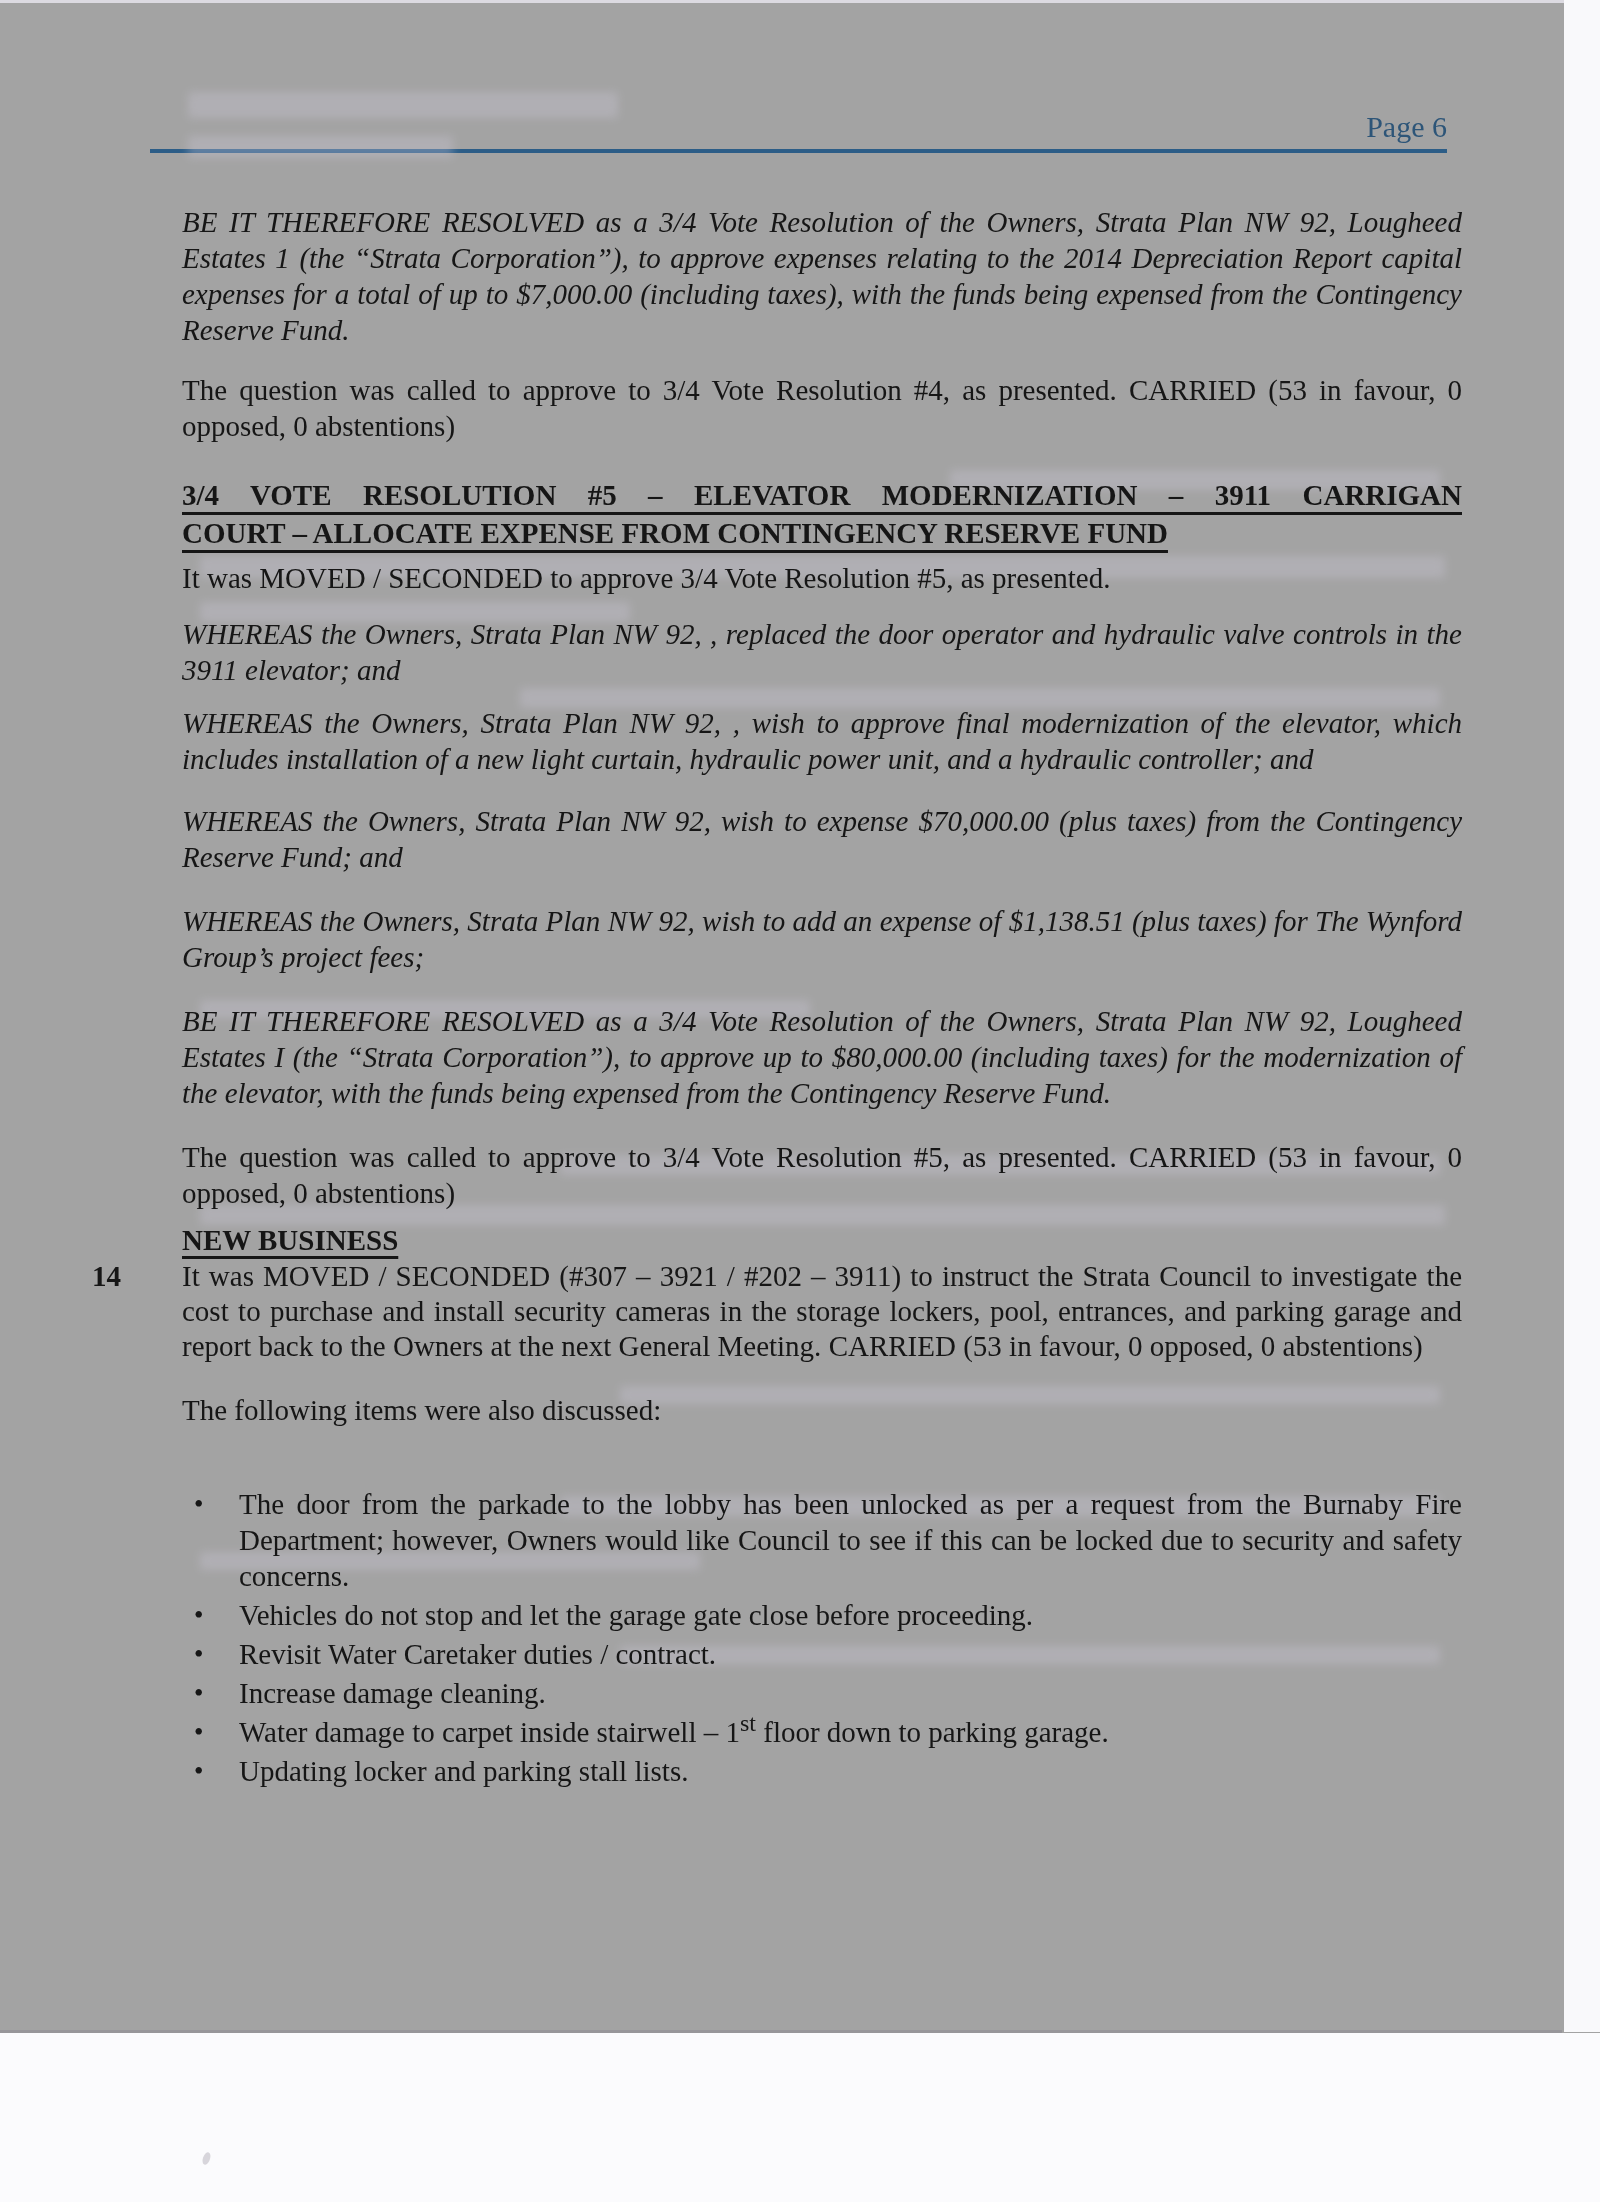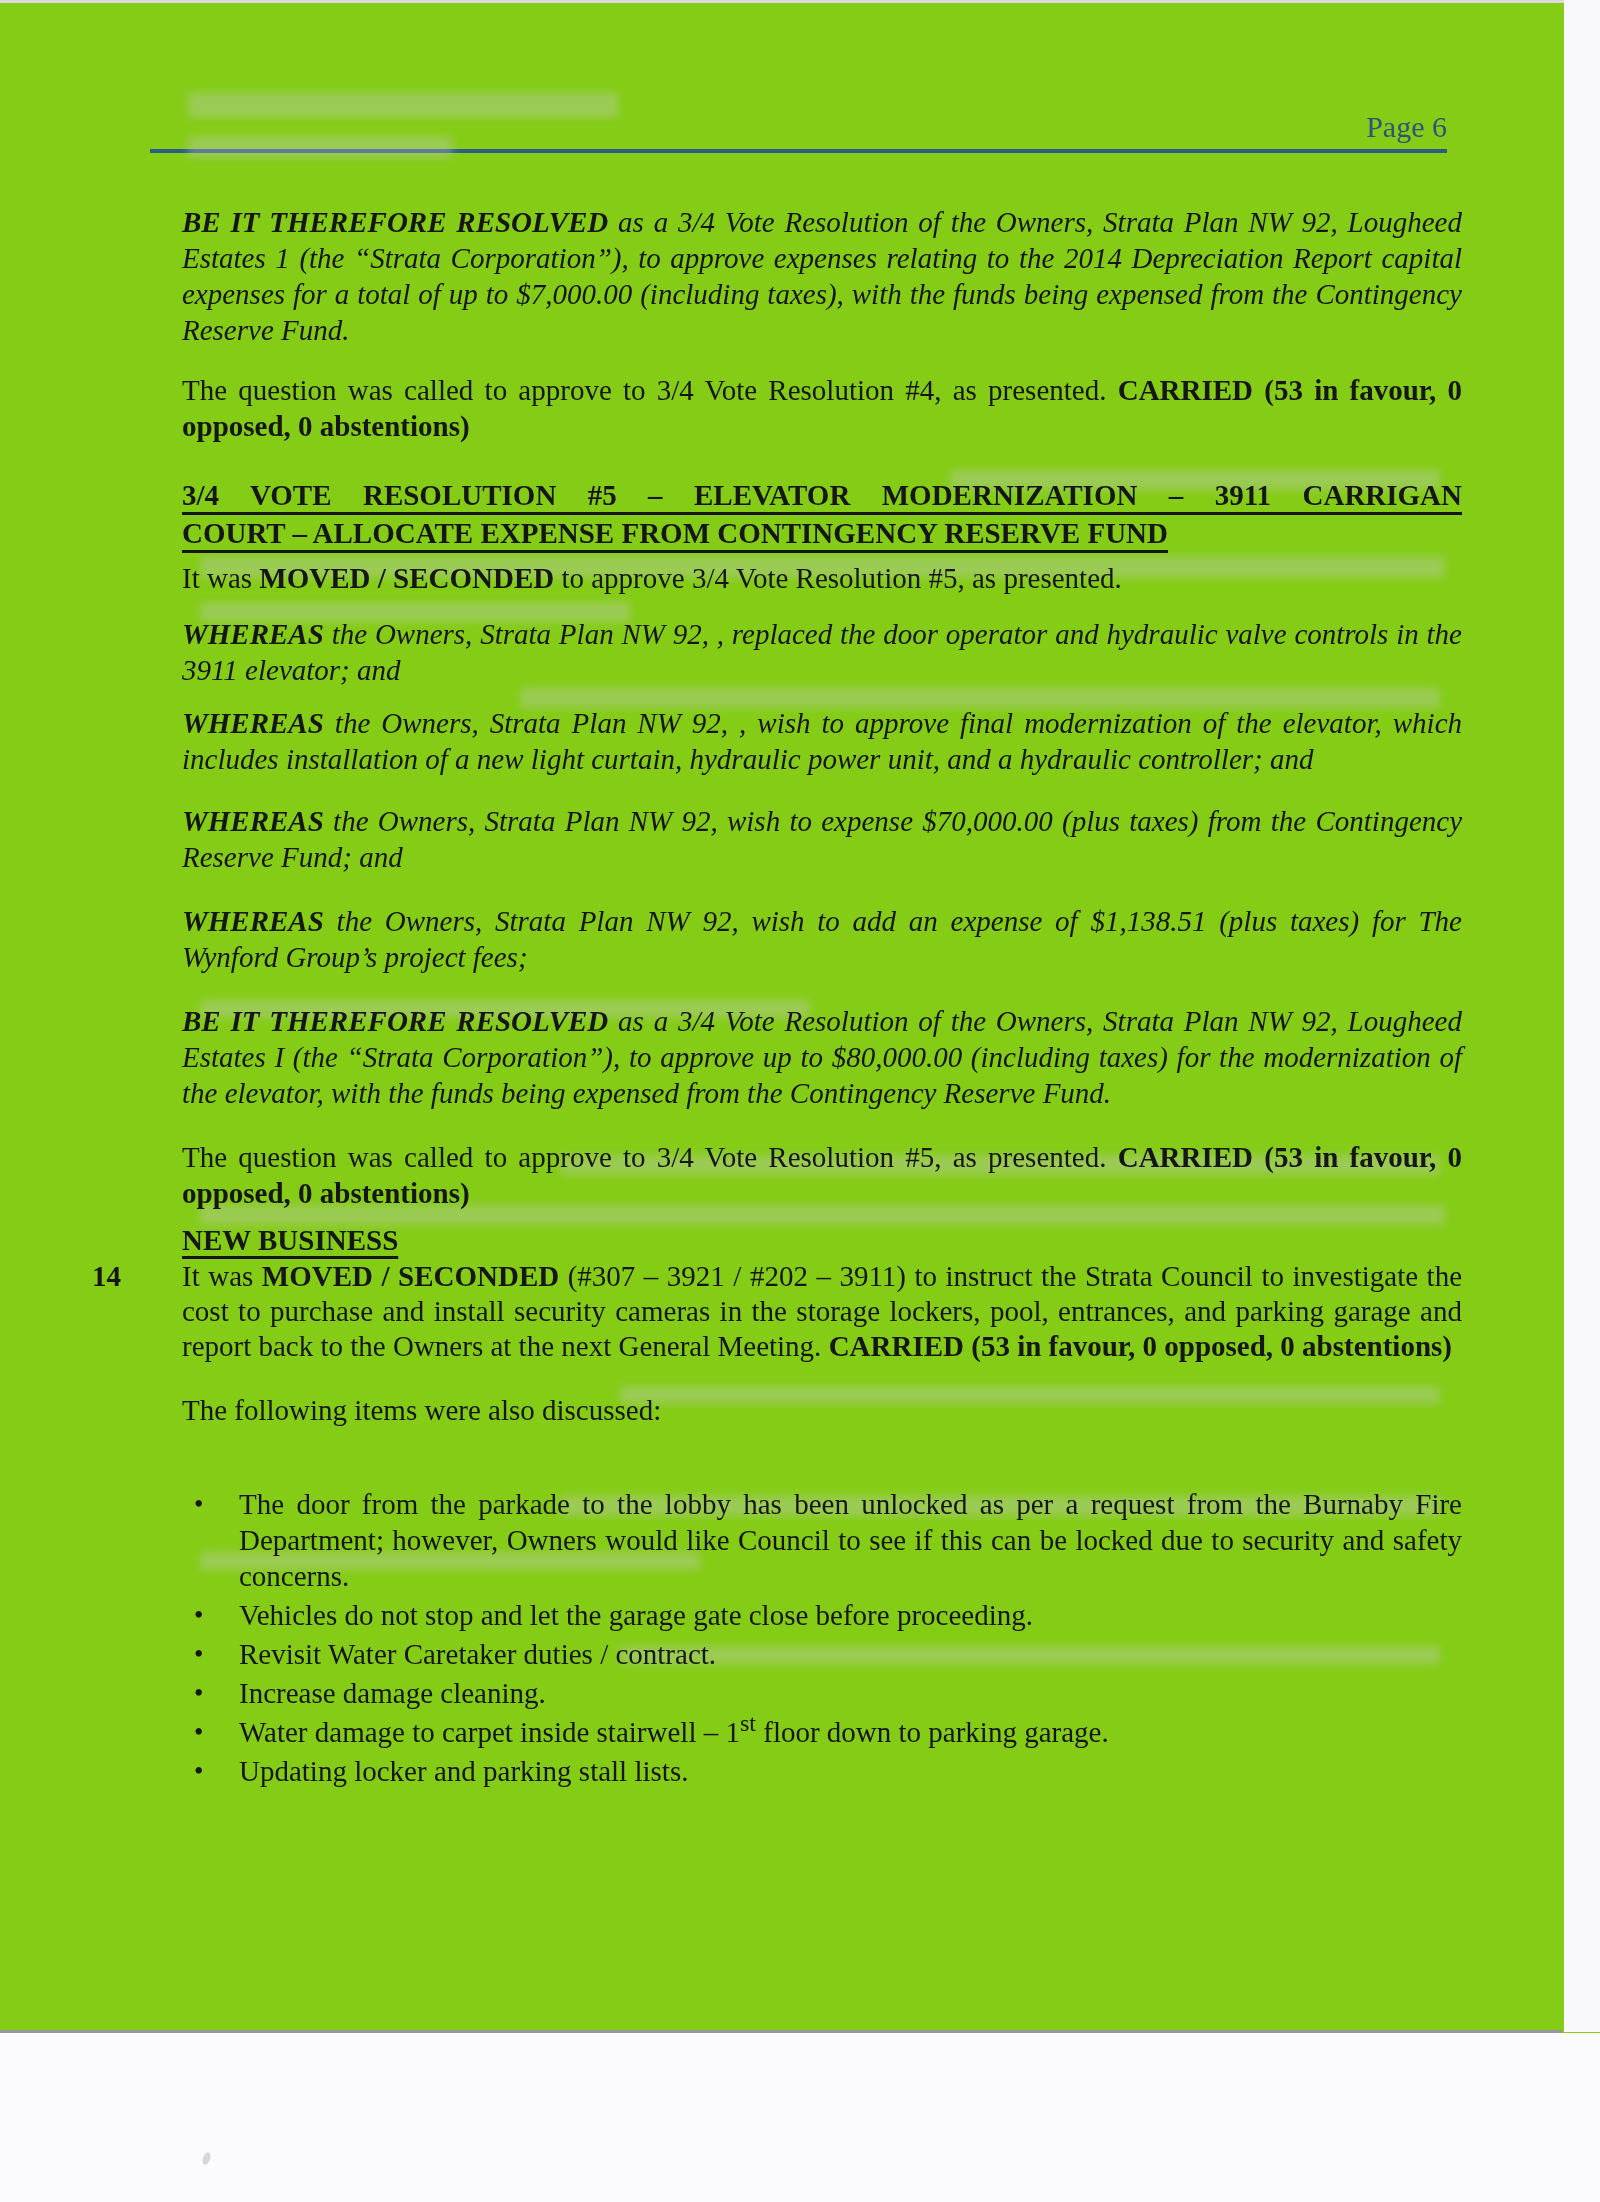--- a/index.html
+++ b/index.html
@@ -1,33 +1,33 @@
 <!DOCTYPE html>
 <html><head>
 <meta charset="utf-8">
 <style>
   html,body{margin:0;padding:0;background:#e9e9ed;}
   .sheet{
     position:relative;width:1600px;height:2202px;margin:0 auto;
-    background:#84cc16;overflow:hidden;
+    background:#a3a3a3;overflow:hidden;
     font-family:"Liberation Serif", serif;color:#161616;
   }
   .top-edge{position:absolute;top:0;left:0;width:100%;height:3px;background:#dcdae1;}
   .right-band{position:absolute;top:0;right:0;width:36px;height:2032px;background:#f9f9fb;}
   
   .page-header{
     position:absolute;left:150px;top:110px;width:1297px;
     border-bottom:4px solid #2c5d87;padding-bottom:5px;
     text-align:right;font-size:30px;color:#2d5578;
   }
   
   .doc{position:absolute;left:182px;top:200px;width:1280px;font-size:29px;line-height:36px;z-index:2;}
   .para{margin:0;text-align:justify;}
   .italic{font-style:italic;}
-  strong{font-weight:bold;}
+  strong{font-weight:normal;}
   .res-heading{margin:32px 0 0;font-size:29px;line-height:38px;font-weight:bold;text-align:left;}
   .hl{display:block;text-decoration:underline;text-underline-offset:7px;text-decoration-thickness:3px;}
   .justify-last{text-align:justify;text-align-last:justify;}
   .nb-heading{
     margin:10px 0 0;font-size:29px;line-height:38px;font-weight:bold;
     text-decoration:underline;text-underline-offset:6px;text-decoration-thickness:3px;
   }
   .item14{position:relative;margin-top:0;line-height:35px;}
   .item-no{position:absolute;left:-90px;top:0;font-weight:bold;}
   .u-word{text-underline-offset:5px;text-decoration-thickness:2px;}

